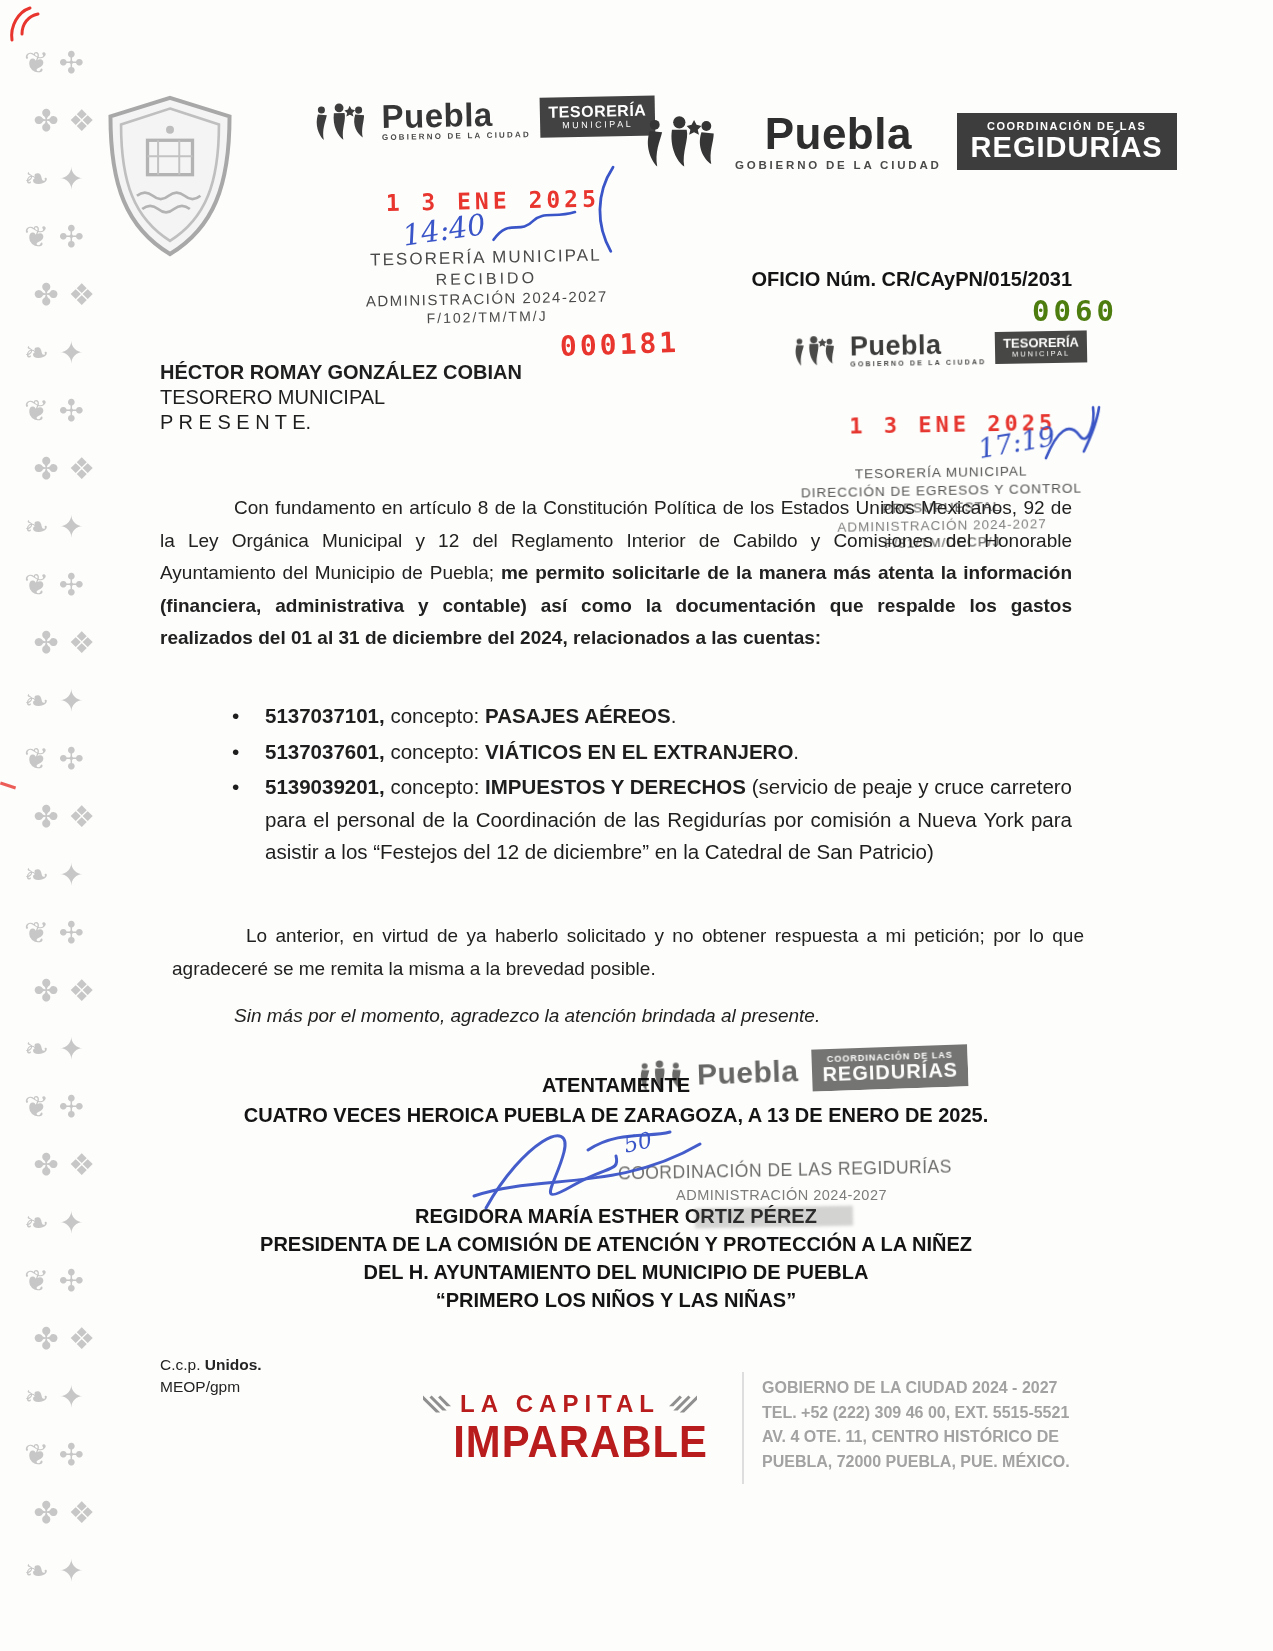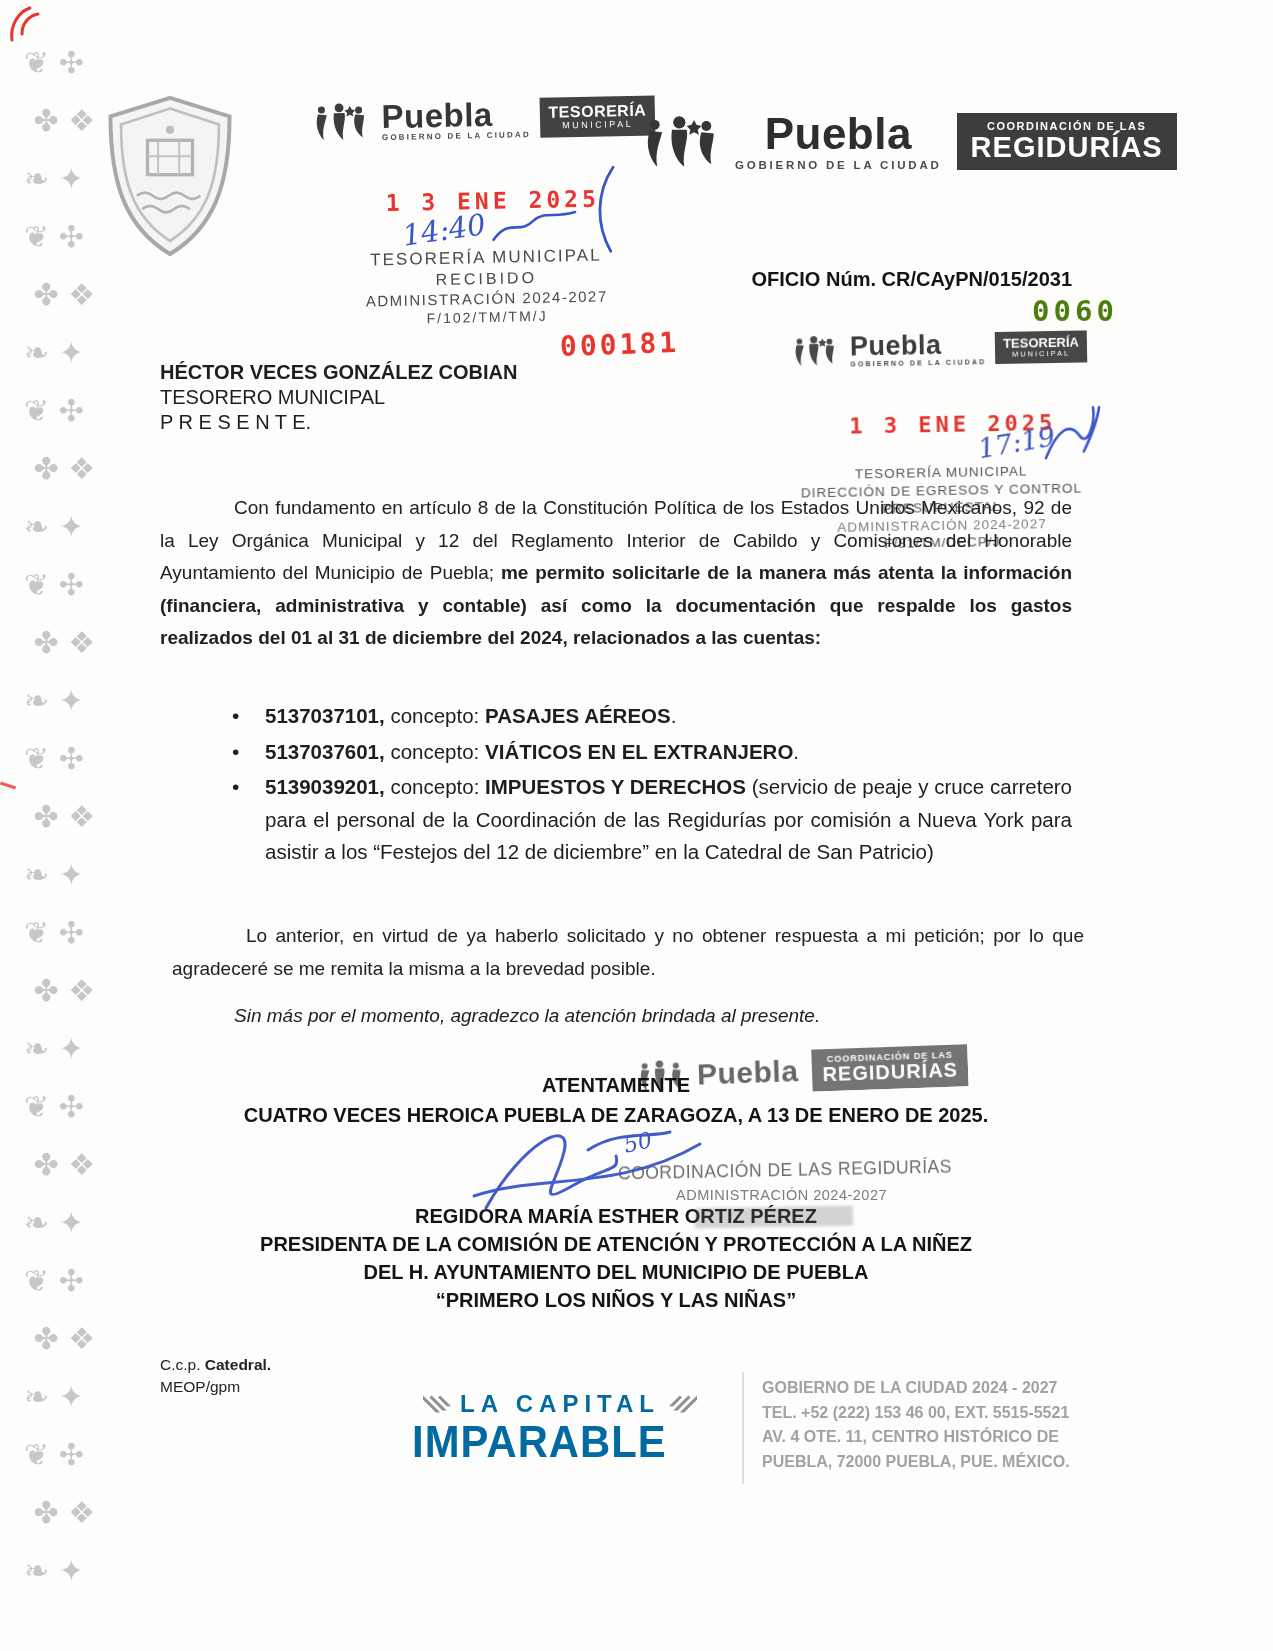--- a/index.html
+++ b/index.html
@@ -112,21 +112,21 @@
     letter-spacing:.5px; mix-blend-mode:multiply; }
   .smudge { left:695px; top:1207px; width:158px; height:20px;
     background:rgba(105,105,105,.28); filter:blur(1.5px);
     transform:rotate(-1deg); z-index:4; }
 
   .signature { left:468px; top:1112px; z-index:6; }
   .hand-note { left:624px; top:1130px; font-size:22px; transform:rotate(-12deg); z-index:6; }
 
   
   .ccp { left:160px; top:1354px; font-size:15.5px; line-height:22px; color:#242424; }
-  .capital { left:415px; top:1390px; width:290px; text-align:left; color:#0369a1; }
+  .capital { left:415px; top:1390px; width:290px; text-align:right; color:#b91c1c; }
   .capital .l1 { display:flex; align-items:center; justify-content:center; gap:9px;
     font-size:24px; font-weight:bold; letter-spacing:6px; }
   .capital .l2 { font-size:41px; font-weight:bold; letter-spacing:1px;
     transform:scale(1.02,1.08); margin-top:1px; }
   .wing-left { transform:scaleX(-1); }
   .footer-divider { left:742px; top:1372px; width:2px; height:112px; background:#dedede; }
   .address { left:762px; top:1376px; font-size:16px; font-weight:bold;
     color:#a2a2a2; line-height:24.5px; }
 </style>
 </head>
@@ -234,21 +234,21 @@
       <span class="l1">COORDINACIÓN DE LAS</span>
       <span class="l2">REGIDURÍAS</span>
     </span>
   </div>
 
   <div class="abs oficio-number">OFICIO Núm. CR/CAyPN/015/2031</div>
   <div class="abs folio-red">0060</div>
   <div class="abs received-folio-red">000181</div>
 
   <div class="abs recipient">
-    <div class="b">HÉCTOR VECES GONZÁLEZ COBIAN</div>
+    <div class="b">HÉCTOR ROMAY GONZÁLEZ COBIAN</div>
     <div>TESORERO MUNICIPAL</div>
     <div>P R E S E N T E.</div>
   </div>
 
   <div class="abs stamp-egresos">
     <div class="logo-row" style="justify-content:center;">
       <svg width="50" height="32" viewBox="0 0 70 44">
         <g fill="#4a4a4a">
           <circle cx="12" cy="8" r="4"></circle>
             <path d="M8,13 C4,24 8,36 14,42 C12,30 16,22 18,14 Z"></path>
@@ -336,21 +336,21 @@
   <div class="abs hand hand-note">50</div>
 
   <div class="abs closing-line signer-name">REGIDORA MARÍA ESTHER ORTIZ PÉREZ</div>
   <div class="abs closing-line signer-title1">PRESIDENTA DE LA COMISIÓN DE ATENCIÓN Y PROTECCIÓN A LA NIÑEZ</div>
   <div class="abs closing-line signer-title2">DEL H. AYUNTAMIENTO DEL MUNICIPIO DE PUEBLA</div>
   <div class="abs closing-line motto">“PRIMERO LOS NIÑOS Y LAS NIÑAS”</div>
 
   <div class="abs ccp">
     <div>
       <span>C.c.p.</span>
-      <span class="b">Catedral.</span>
+      <span class="b">Unidos.</span>
     </div>
     <div>MEOP/gpm</div>
   </div>
 
   <div class="abs capital">
     <div class="l1">
       <svg class="wing-left" width="28" height="18" viewBox="0 0 26 16">
         <g fill="#8f8f8f">
           <polygon points="26,0 10,16 14,16 26,4"></polygon>
           <polygon points="18,0 4,14 8,14 20,2"></polygon>
@@ -366,18 +366,18 @@
         </g>
       </svg>
     </div>
     <div class="l2">IMPARABLE</div>
   </div>
 
   <div class="abs footer-divider"></div>
 
   <div class="abs address">
     <div>GOBIERNO DE LA CIUDAD 2024 - 2027</div>
-    <div>TEL. +52 (222) 153 46 00, EXT. 5515-5521</div>
+    <div>TEL. +52 (222) 309 46 00, EXT. 5515-5521</div>
     <div>AV. 4 OTE. 11, CENTRO HISTÓRICO DE</div>
     <div>PUEBLA, 72000 PUEBLA, PUE. MÉXICO.</div>
   </div>
 
 </div>
 
 </body></html>

